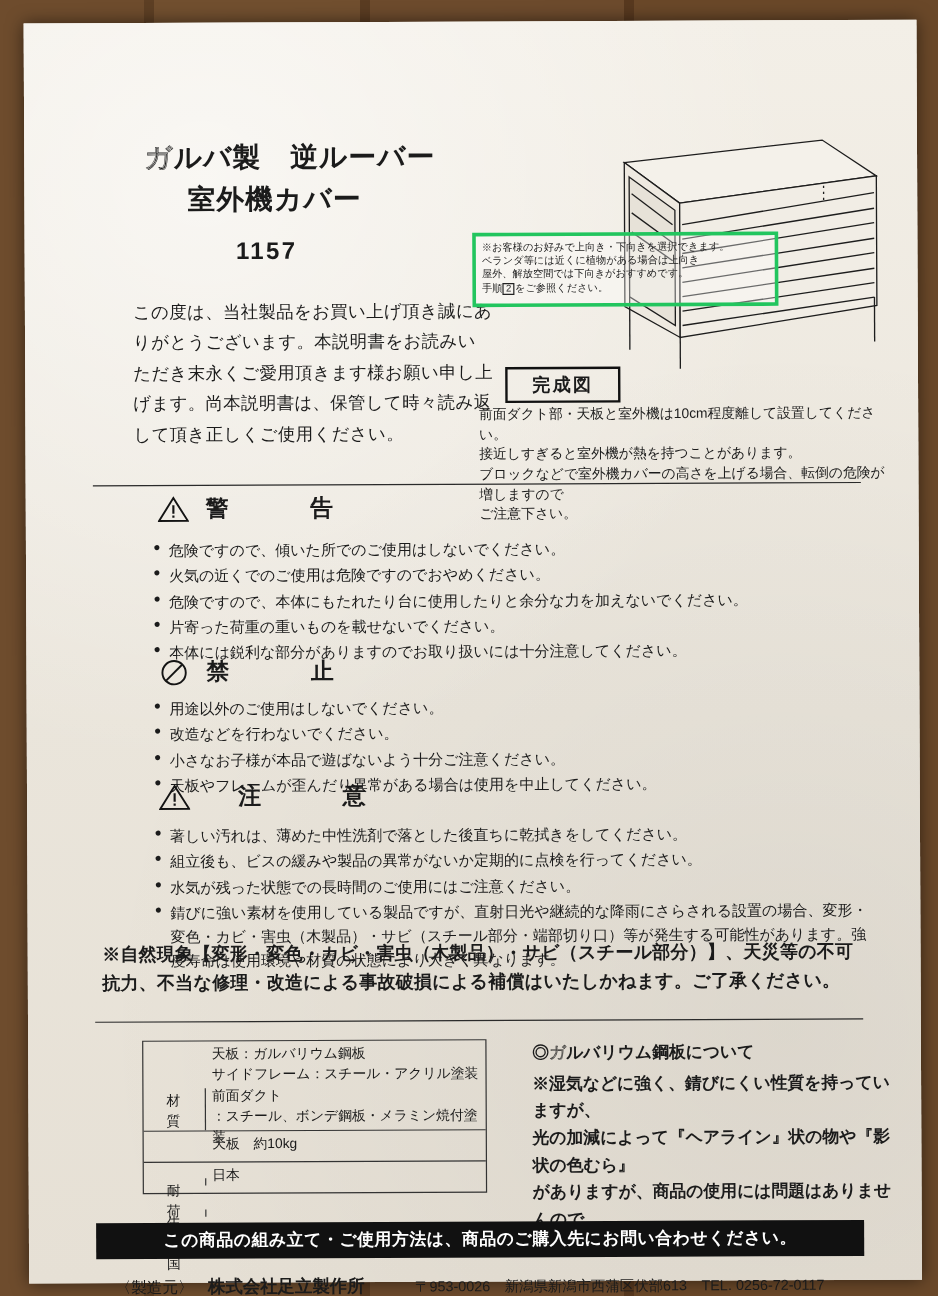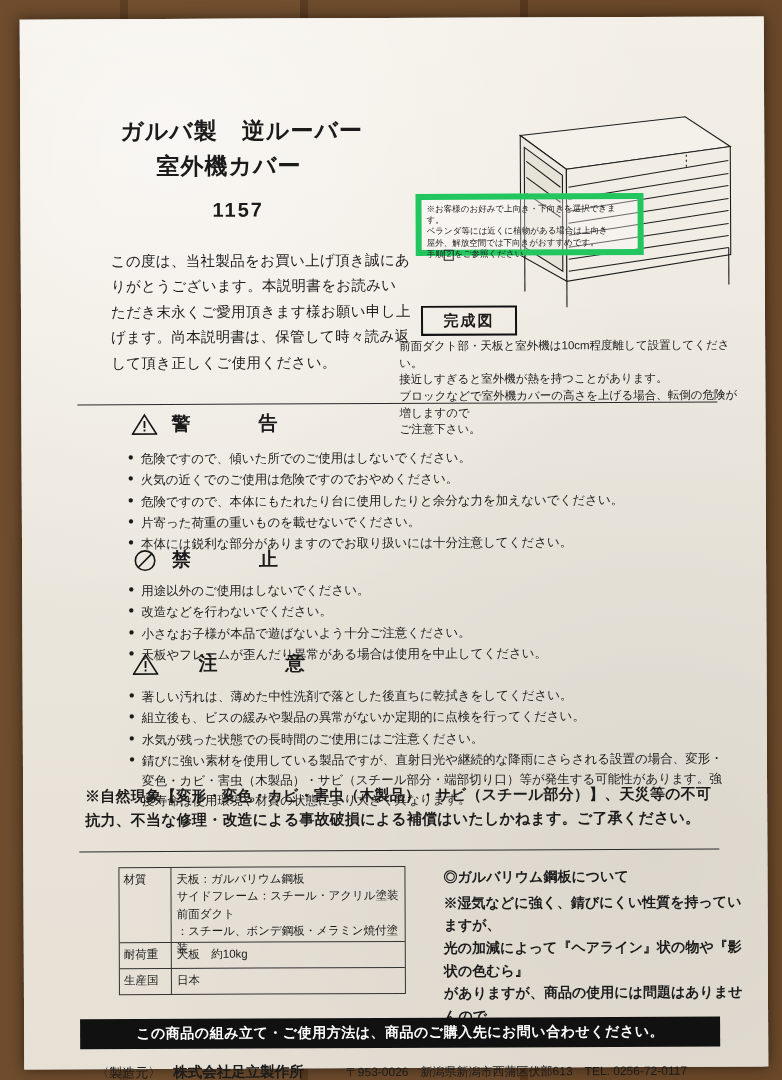--- a/index.html
+++ b/index.html
@@ -40,32 +40,32 @@
   .content{position:absolute;inset:0;}
 
   
   .title{
     position:absolute;left:100px;top:95px;
     font-size:23px;font-weight:bold;letter-spacing:1px;line-height:1.5;
   }
   .title .l2{display:block;margin-left:36px;}
   .model{
     position:absolute;left:176px;top:180px;
-    font-size:20px;font-weight:bold;letter-spacing:2px;margin-left:16px;
+    font-size:20px;font-weight:bold;letter-spacing:2px;
   }
   .intro{
     position:absolute;left:90px;top:230px;width:300px;
     font-size:14.5px;line-height:1.75;letter-spacing:.3px;
   }
 
   
   .illus{position:absolute;left:430px;top:78px;width:290px;height:220px;}
   .callout{
-    position:absolute;left:395px;top:176px;width:228px;height:62px;
-    border:6px solid #22c55e;background:rgba(255,255,255,.35);
+    position:absolute;left:373px;top:176px;width:255px;height:62px;
+    border:3px solid #22c55e;background:rgba(255,255,255,.35);
     font-size:8.5px;line-height:1.32;padding:4px 5px;box-sizing:border-box;
   }
   .callout .bx{
     display:inline-block;border:1px solid #222;padding:0 2px;font-size:8px;line-height:1.1;
   }
   .finish-box{
     position:absolute;left:380px;top:288px;width:92px;height:26px;
     border:2px solid #111;display:flex;align-items:center;justify-content:center;
     font-size:15px;font-weight:bold;letter-spacing:2px;margin-left:20px;
   }
@@ -96,21 +96,21 @@
     font-size:15px;font-weight:bold;line-height:1.6;letter-spacing:.2px;
   }
 
   
   .spec{
     position:absolute;left:95px;top:848px;width:285px;height:126px;
     border:1px solid #333;font-size:11.5px;line-height:1.5;
   }
   .spec .row{display:flex;border-bottom:1px solid #333;}
   .spec .row:last-child{border-bottom:none;}
-  .spec .k{width:52px;flex:0 0 auto;border-right:1px solid #333;padding:3px 4px;box-sizing:border-box;}
+  .spec .k{width:52px;flex:0 0 auto;border-right:1px solid #333;padding:3px 19px;box-sizing:border-box;margin-top:39px;}
   .spec .v{padding:3px 5px;}
   .spec .r1{height:74px;}
   .spec .r2{height:25px;}
   .spec .r3{height:25px;}
 
   .galva{
     position:absolute;left:420px;top:848px;width:310px;
     font-size:14px;font-weight:bold;line-height:1.62;
   }
   .galva .h{margin-bottom:3px;}

